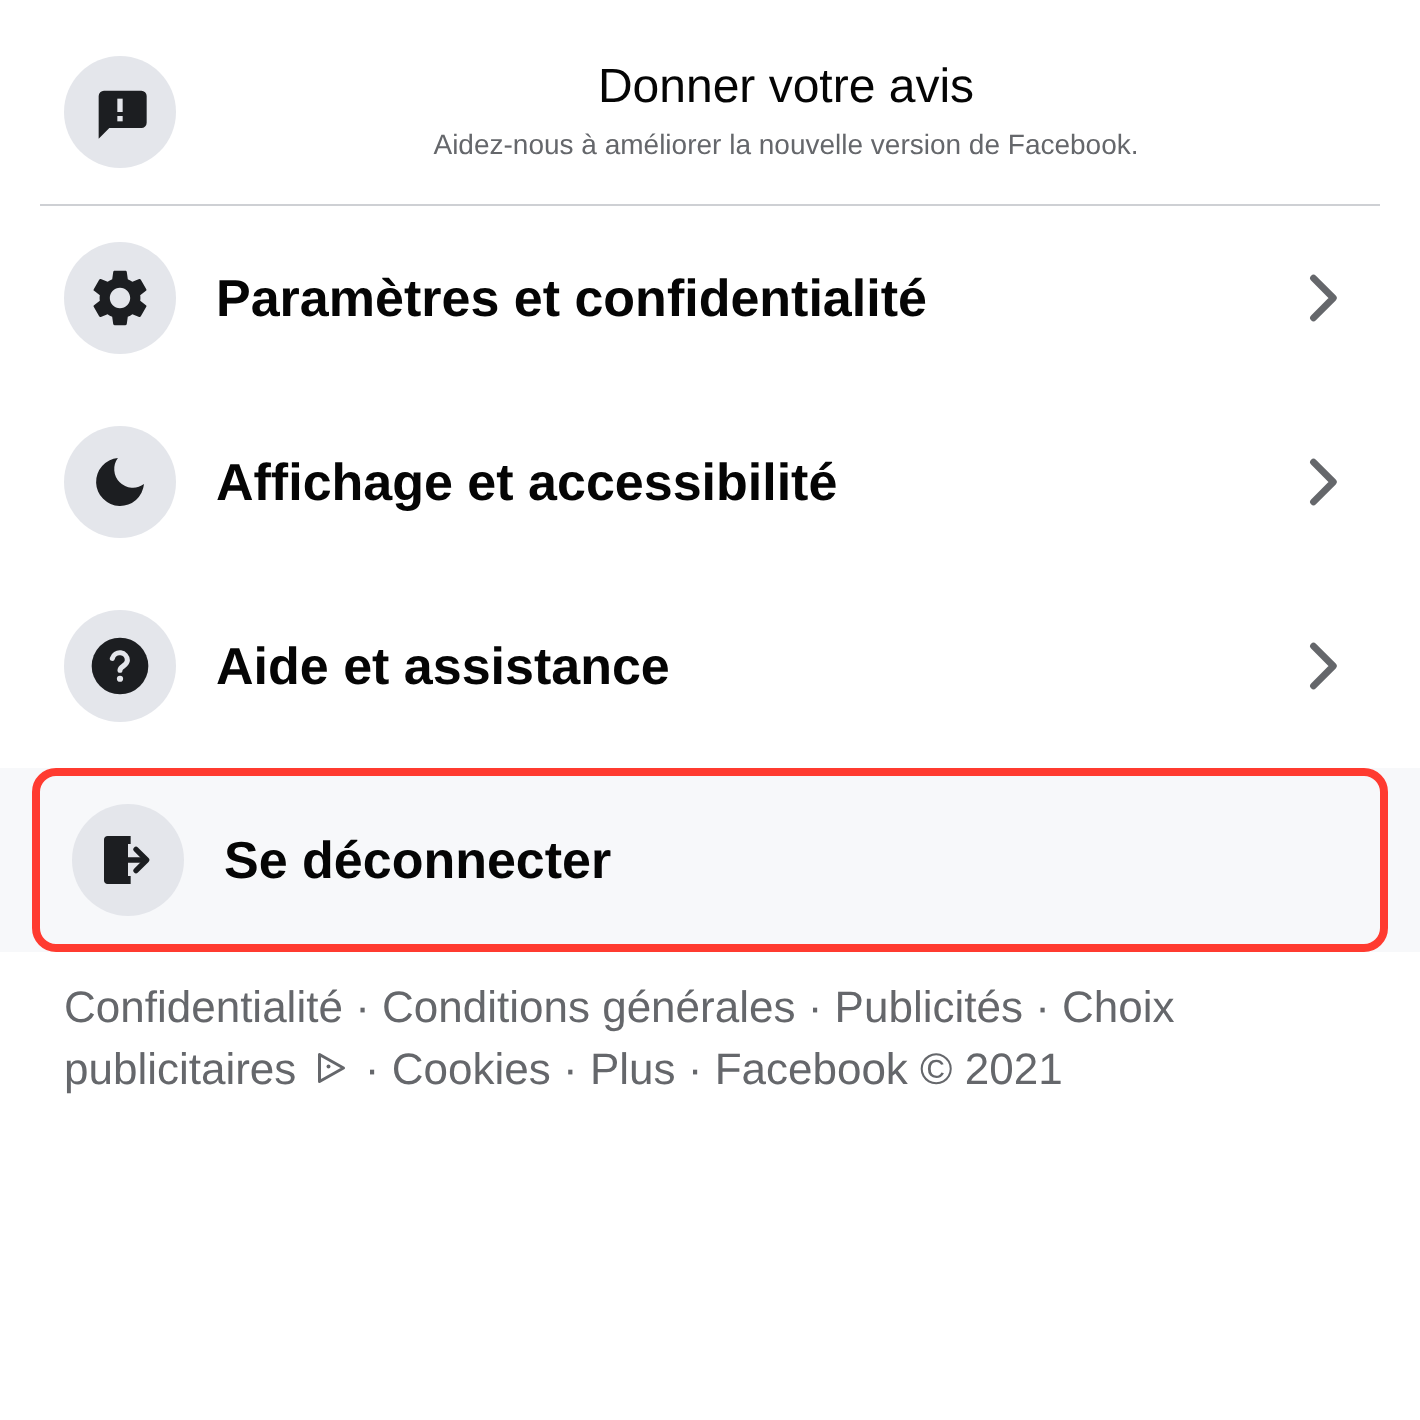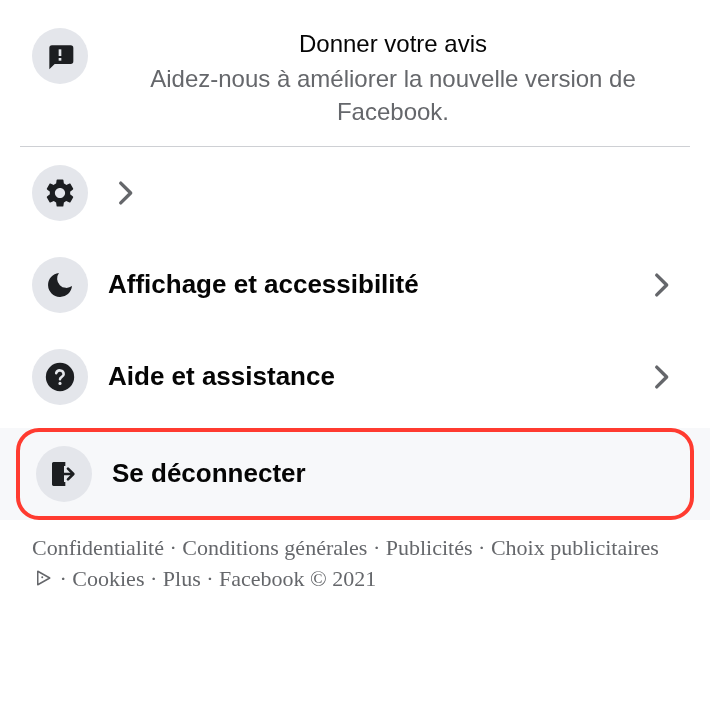--- a/index.html
+++ b/index.html
@@ -28,21 +28,21 @@
       text-align: center;
     }
     .feedback-title {
       font-size: 24px;
       font-weight: 500;
       color: #050505;
       line-height: 1.3;
       margin-bottom: 4px;
     }
     .feedback-subtitle {
-      font-size: 24px;
+      font-size: 14px;
       color: #65676b;
       line-height: 1.35;
     }
     .divider {
       height: 1px;
       background: #ced0d4;
       margin: 0 20px;
     }
     .menu-item {
       display: flex;
@@ -65,34 +65,33 @@
       display: flex;
       align-items: center;
       justify-content: center;
       flex-shrink: 0;
     }
     .chevron {
       flex-shrink: 0;
     }
     .logout-highlight {
       border: 4px solid #ff3b30;
-      border-radius: 23px;
+      border-radius: 12px;
       margin: 5px 16px 5px 16px;
       padding: 0;
       background: #f7f8fa;
     }
     .logout-highlight .menu-item {
       padding: 14px 16px;
     }
     .footer {
       padding: 8px 32px;
       font-size: 22px;
       color: #65676b;
       line-height: 1.4;
-      font-family: Liberation Serif, serif;
     }
     .footer-link {
       color: #65676b;
       cursor: pointer;
     }
     .footer-sep {
       color: #65676b;
     }
     .adchoices-icon {
       display: inline-block;
@@ -123,20 +122,21 @@
   </div>
 
   <div class="divider"></div>
 
   <div class="menu-item">
     <div class="icon-circle">
       <svg width="34" height="34" viewBox="0 0 24 24" fill="#1c1e21">
         <path d="M19.14,12.94c0.04-0.3,0.06-0.61,0.06-0.94c0-0.32-0.02-0.64-0.07-0.94l2.03-1.58c0.18-0.14,0.23-0.41,0.12-0.61 l-1.92-3.32c-0.12-0.22-0.37-0.29-0.59-0.22l-2.39,0.96c-0.5-0.38-1.03-0.7-1.62-0.94L14.4,2.81c-0.04-0.24-0.24-0.41-0.48-0.41 h-3.84c-0.24,0-0.43,0.17-0.47,0.41L9.25,5.35C8.66,5.59,8.12,5.92,7.63,6.29L5.24,5.33c-0.22-0.08-0.47,0-0.59,0.22L2.74,8.87 C2.62,9.08,2.66,9.34,2.86,9.48l2.03,1.58C4.84,11.36,4.8,11.69,4.8,12s0.02,0.64,0.07,0.94l-2.03,1.58 c-0.18,0.14-0.23,0.41-0.12,0.61l1.92,3.32c0.12,0.22,0.37,0.29,0.59,0.22l2.39-0.96c0.5,0.38,1.03,0.7,1.62,0.94l0.36,2.54 c0.05,0.24,0.24,0.41,0.48,0.41h3.84c0.24,0,0.44-0.17,0.47-0.41l0.36-2.54c0.59-0.24,1.13-0.56,1.62-0.94l2.39,0.96 c0.22,0.08,0.47,0,0.59-0.22l1.92-3.32c0.12-0.22,0.07-0.47-0.12-0.61L19.14,12.94z M12,15.6c-1.98,0-3.6-1.62-3.6-3.6 s1.62-3.6,3.6-3.6s3.6,1.62,3.6,3.6S13.98,15.6,12,15.6z"></path>
       </svg>
     </div>
+    <div class="menu-item-label">Paramètres et confidentialité</div>
     <svg class="chevron" width="34" height="34" viewBox="0 0 24 24" fill="none">
       <path d="M9 5l7 7-7 7" stroke="#65676b" stroke-width="2.4" stroke-linecap="round" stroke-linejoin="round"></path>
     </svg>
   </div>
 
   <div class="menu-item">
     <div class="icon-circle">
       <svg width="32" height="32" viewBox="0 0 24 24" fill="#1c1e21">
         <path d="M21 12.79A9 9 0 1 1 11.21 3 A7 7 0 0 0 21 12.79z"></path>
       </svg>

